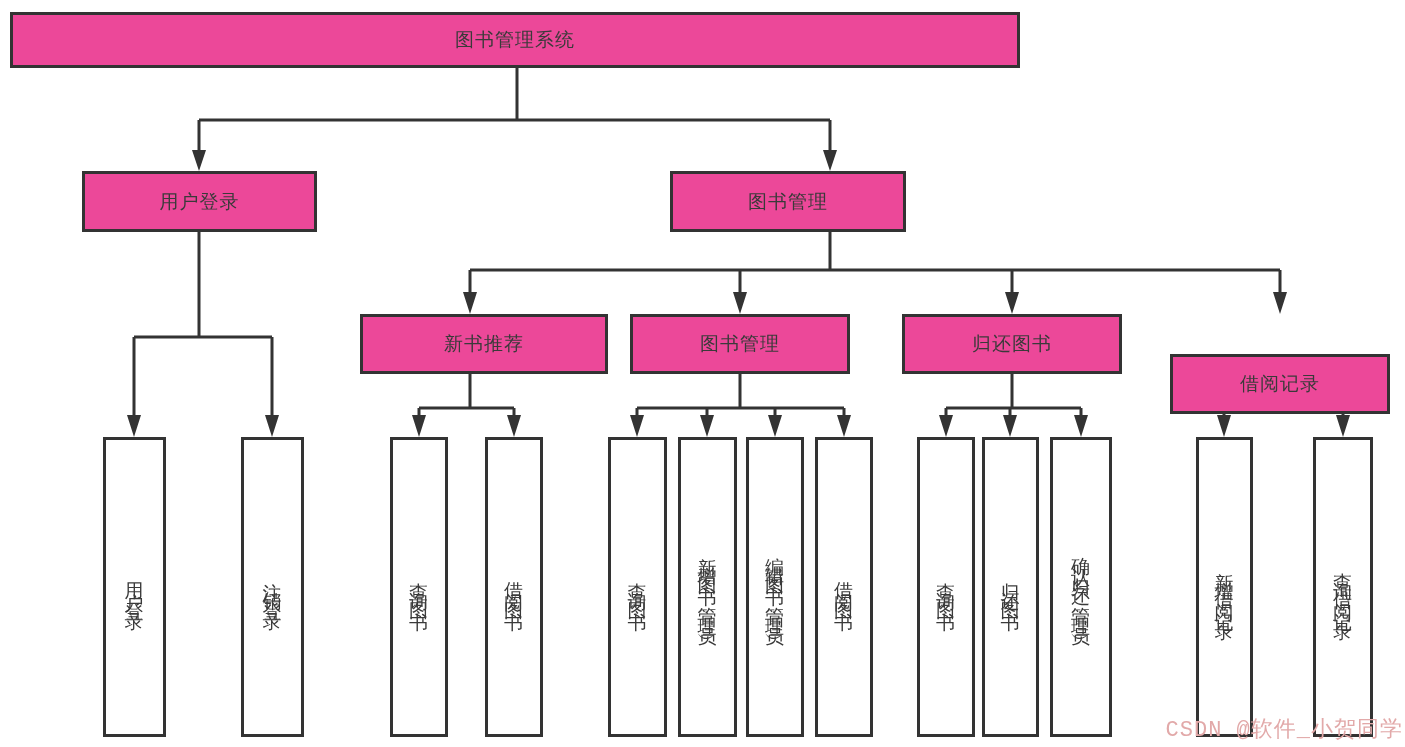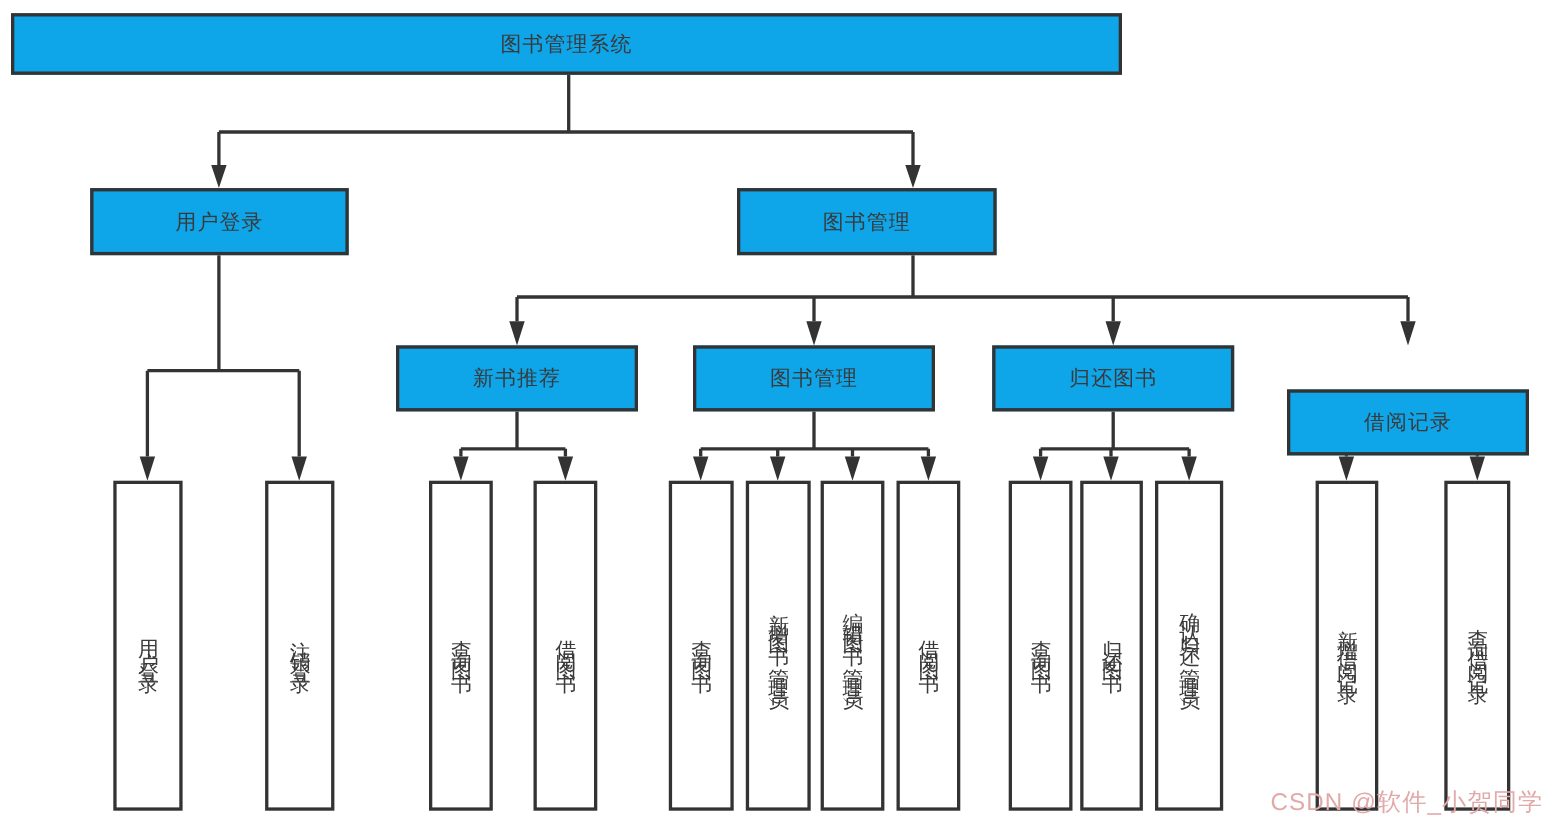--- a/index.html
+++ b/index.html
@@ -12,21 +12,21 @@
     overflow: hidden;
   }
   .connectors {
     position: absolute;
     left: 0; top: 0;
     width: 1405px; height: 747px;
   }
   .hbox {
     position: absolute;
     box-sizing: border-box;
-    background: #0ea5e9;
+    background: #ec4899;
     border: 3px solid #333333;
     display: flex;
     align-items: center;
     justify-content: center;
     font-size: 19px;
     color: #3a3a3a;
     letter-spacing: 1px;
     white-space: nowrap;
   }
   .vbox {
@@ -43,21 +43,21 @@
     text-orientation: mixed;
     font-size: 19px;
     color: #3a3a3a;
     letter-spacing: 10px;
     line-height: 1;
   }
   
   .n-root  { left: 10px;   top: 12px;  width: 1010px; height: 56px; }
   .n-login { left: 82px;   top: 171px; width: 235px;  height: 61px; }
   .n-mgmt  { left: 670px;  top: 171px; width: 236px;  height: 61px; text-align: center; }
-  .n-rec   { left: 360px;  top: 314px; width: 220px;  height: 60px; }
+  .n-rec   { left: 360px;  top: 314px; width: 248px;  height: 60px; }
   .n-bor   { left: 630px;  top: 314px; width: 220px;  height: 60px; }
   .n-cur   { left: 902px;  top: 314px; width: 220px;  height: 60px; }
   .n-hist  { left: 1170px; top: 314px; width: 220px;  height: 60px; margin-top: 40px; }
   .lf      { top: 437px; height: 300px; }
   .lf1  { left: 103px;  width: 63px; }
   .lf2  { left: 241px;  width: 63px; }
   .lf3  { left: 390px;  width: 58px; }
   .lf4  { left: 485px;  width: 58px; }
   .lf5  { left: 608px;  width: 59px; }
   .lf6  { left: 678px;  width: 59px; }
@@ -69,20 +69,21 @@
   .lf12 { left: 1196px; width: 57px; }
   .lf13 { left: 1313px; width: 60px; }
   .watermark {
     position: absolute;
     right: 2px;
     bottom: 3px;
     font-size: 22px;
     color: #e2a9a9;
     letter-spacing: 1px;
     white-space: nowrap;
+    font-family: Liberation Mono, monospace;
   }
 </style>
 </head>
 <body>
 
 <div class="canvas">
 
   <svg class="connectors" viewBox="0 0 1405 747" xmlns="http://www.w3.org/2000/svg">
     <path fill="none" stroke="#333333" stroke-width="3" d="
       M517,68 V120 M199,120 H830 M199,120 V150 M830,120 V150

